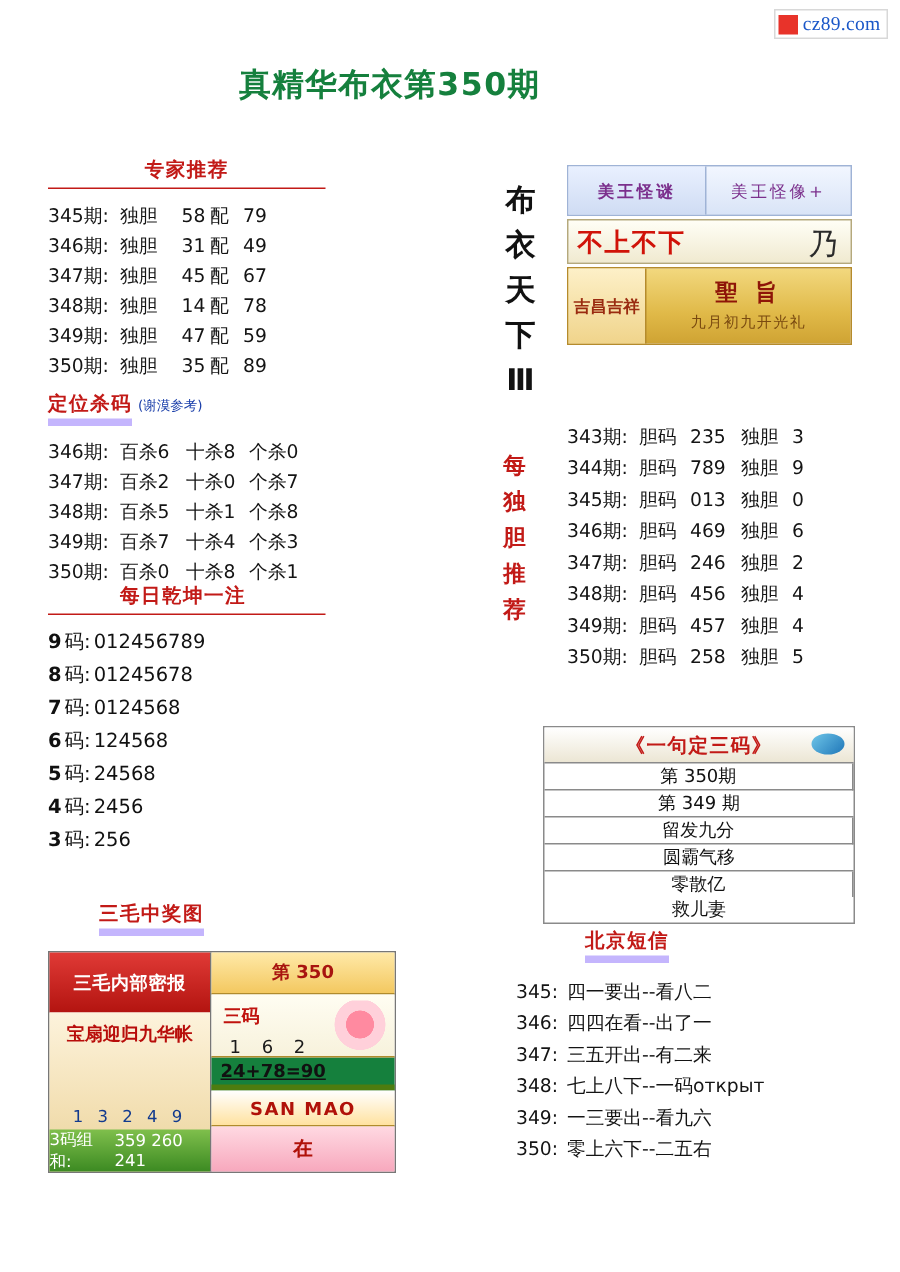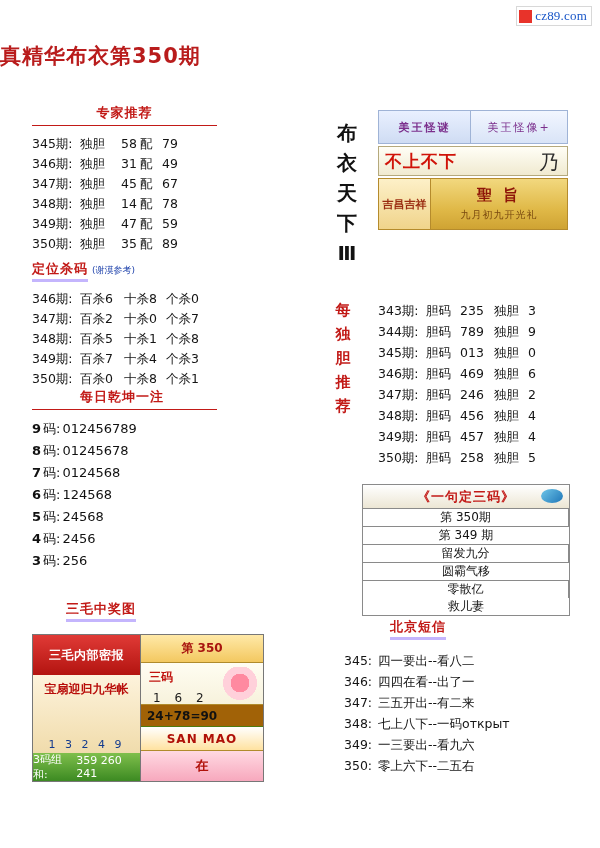--- a/index.html
+++ b/index.html
@@ -34,37 +34,37 @@
     font-size: 13px;
     color: #1a57c8;
     font-family: "Liberation Serif", serif;
     letter-spacing: .2px;
   }
 
   
   .main-title {
     position: absolute;
     top: 42px; left: 0; width: 520px;
-    text-align: left;
+    text-align: center;
     font-size: 21px;
     font-weight: bold;
-    color: #b91c1c;
+    color: #15803d;
     font-family: "DejaVu Sans", "Liberation Sans", sans-serif;
     letter-spacing: 1px;
   }
 
   
   .sect-head {
     font-size: 13px;
     font-weight: bold;
     color: #c21a17;
     letter-spacing: 1px;
   }
   .sect-head.under {
-    border-bottom: 3px solid #c4b5fd;
+    border-bottom: 5px solid #c4b5fd;
     display: inline-block;
     padding-bottom: 1px;
   }
 
   
   #expert-block { position: absolute; left: 32px; top: 104px; width: 220px; }
   #expert-head { text-align: center; width: 185px; }
   .rowline {
     font-size: 12.5px;
     color: #141414;
@@ -167,24 +167,25 @@
     position: absolute; top: 28px; left: 12px;
     font-size: 12px; color: #1a1a1a; letter-spacing: 5px;
   }
   .sm-r-mid .flower {
     position: absolute; right: 4px; top: 4px;
     width: 38px; height: 40px;
     background: radial-gradient(circle at 50% 40%, #ff8aa0 0 30%, #ffd0da 31% 55%, transparent 56%);
   }
   .sm-r-eq {
     height: 22px;
-    background: #a16207;
+    background: #15803d;
     display: flex; align-items: center; padding-left: 6px;
     font-size: 12px; color: #111; font-weight: bold;
-    border-bottom: 1px solid #4d7c0f;
+    border-bottom: 4px solid #4d7c0f;
+    text-decoration: underline;
   }
   .sm-r-logo {
     height: 24px;
     background: linear-gradient(180deg,#ffffff 0%,#ffe2a0 100%);
     display: flex; align-items: center; justify-content: center;
     font-size: 12px; font-weight: bold; color: #b01109;
     letter-spacing: 1px;
     border-bottom: 1px solid #b08b2c;
   }
   .sm-r-bot {
@@ -267,21 +268,21 @@
     font-size: 10px; color: #7a4a10; letter-spacing: 1px;
   }
 
   
   #mdd-vert {
     position: absolute; left: 330px; top: 298px;
     width: 26px;
     font-size: 15px; font-weight: bold; color: #c21a17;
     line-height: 24px; text-align: center;
   }
-  #mdd-rows { position: absolute; left: 378px; top: 300px; }
+  #mdd-rows { position: absolute; left: 378px; top: 280px; }
   .mline {
     font-size: 12.5px; line-height: 21px; color: #141414; white-space: nowrap;
   }
   .mline .p  { display: inline-block; width: 48px; }
   .mline .l1 { display: inline-block; width: 34px; }
   .mline .v1 { display: inline-block; width: 34px; }
   .mline .l2 { display: inline-block; width: 34px; }
   .mline .v2 { display: inline-block; width: 16px; }
 
   

